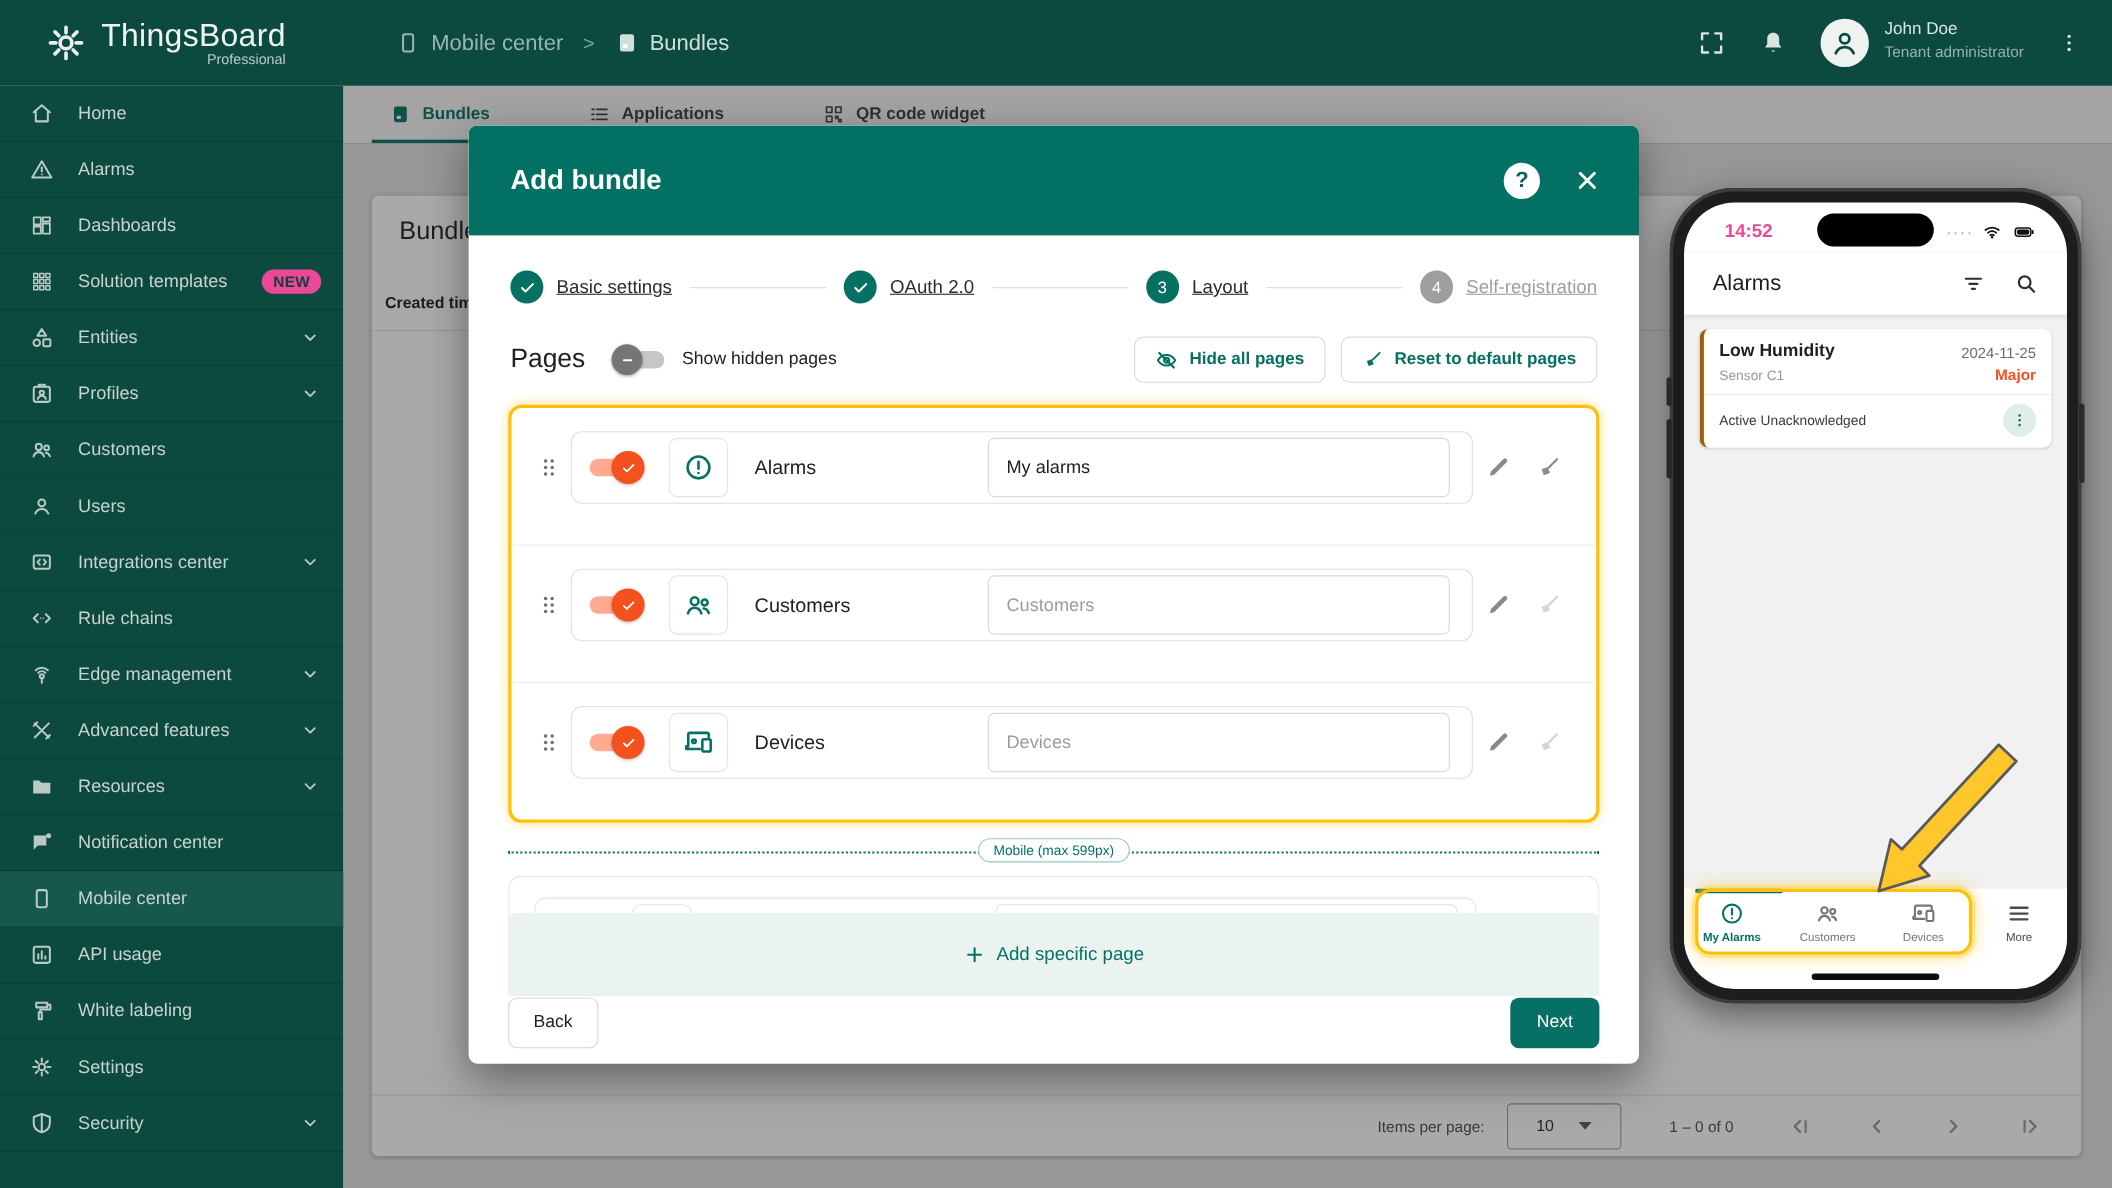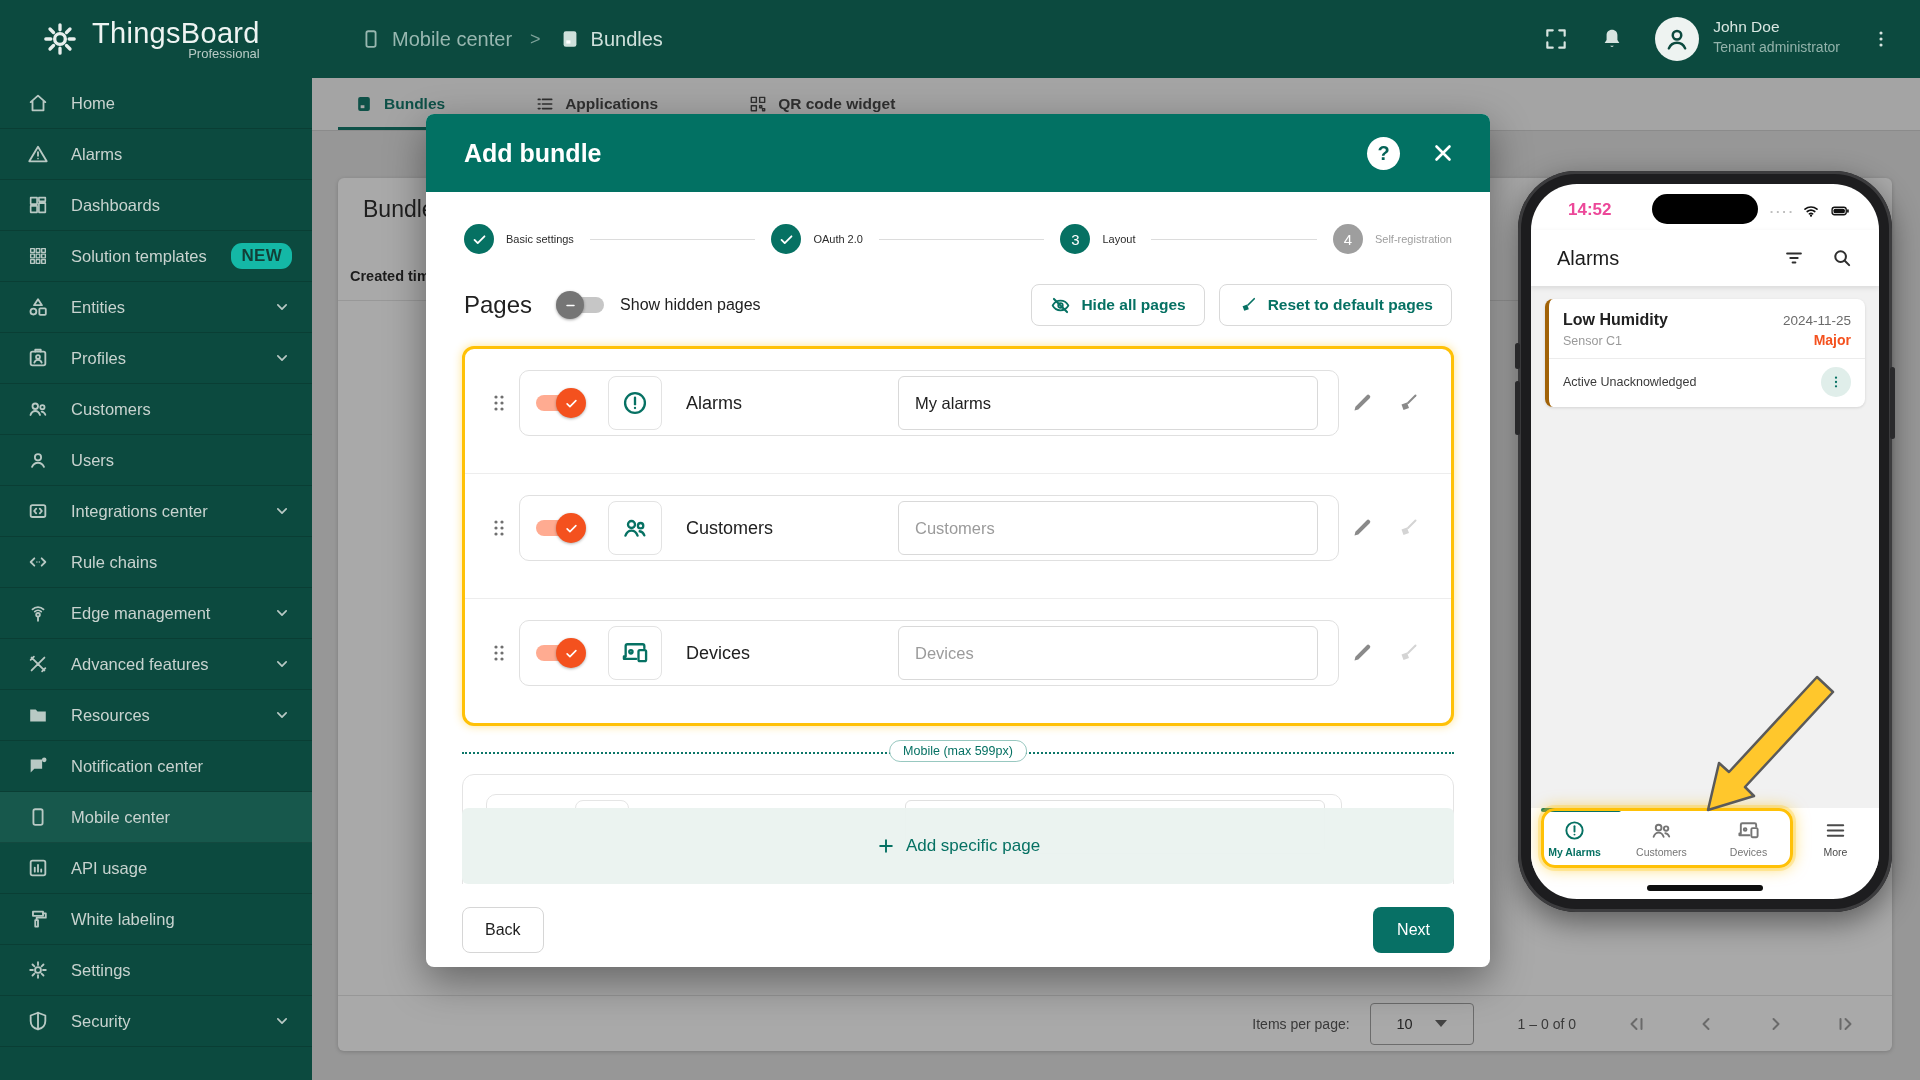--- a/index.html
+++ b/index.html
@@ -26,21 +26,21 @@
   .user-block { display:flex; flex-direction:column; line-height:20px; }
   .user-name { font-size:15.5px; color:#d9e7e2; }
   .user-role { font-size:14px; color:#93b3ab; }
 
   
   .side { position:absolute; top:78px; left:0; width:312px; bottom:0; background:#0c4a3f; z-index:30; }
   .side-item { height:51px; display:flex; align-items:center; padding:0 20px 0 27px; gap:22px; color:#c8d3cf; font-size:16.5px; font-weight:500; border-bottom:1px solid rgba(0,0,0,.16); cursor:pointer; }
   .side-item .ic { color:#b9c9c4; flex:none; }
   .side-item .lbl { flex:1; white-space:nowrap; overflow:hidden; }
   .side-item.active { background:#17584c; }
-  .badge-new { background:#14b8a6; color:#123f37; font-size:17px; font-weight:700; border-radius:11px; padding:3px 10px; letter-spacing:.3px; }
+  .badge-new { background:#ec4899; color:#123f37; font-size:14px; font-weight:700; border-radius:11px; padding:3px 10px; letter-spacing:.3px; }
   .chev { color:#b9c9c4; }
 
   
   .content { position:absolute; left:312px; top:78px; right:0; bottom:0; background:#e2e2e2; z-index:1; }
   .tabbar { height:53px; background:#f7f7f7; display:flex; align-items:stretch; padding-left:34px; gap:74px; border-bottom:1px solid #cfcfcf; }
   .tab { display:flex; align-items:center; gap:10px; font-size:15.5px; font-weight:600; color:#3d3d3d; padding:0 8px; position:relative; cursor:pointer; }
   .tab.active { color:#067163; }
   .tab.active::after { content:""; position:absolute; left:-8px; right:-8px; bottom:0; height:3px; background:#067163; }
   .pagecard { position:absolute; left:26px; top:100px; right:28px; bottom:29px; background:#ffffff; border-radius:6px; box-shadow:0 1px 4px rgba(0,0,0,.2); }
   .pg-title { position:absolute; left:25px; top:18px; font-size:23px; font-weight:500; color:#212121; }
@@ -51,30 +51,30 @@
   .pp-select { width:104px; height:42px; border:1px solid #9d9d9d; border-radius:4px; display:flex; align-items:center; justify-content:center; gap:22px; font-size:14.5px; color:#2b2b2b; cursor:pointer; }
   .pp-select .tri { width:0; height:0; border-left:6px solid transparent; border-right:6px solid transparent; border-top:7px solid #5d5d5d; }
   .pp-range { font-size:14px; margin-left:44px; margin-right:48px; }
   .pg-navs { display:flex; align-items:center; gap:46px; color:#9a9a9a; }
 
   
   .backdrop { position:absolute; left:312px; top:78px; right:0; bottom:0; background:rgba(28,28,28,.38); z-index:5; }
 
   
   .modal { position:absolute; left:426px; top:114px; width:1064px; height:853px; background:#fff; border-radius:8px; z-index:8; box-shadow:0 14px 40px rgba(0,0,0,.4); overflow:hidden; }
-  .m-hdr { height:78px; background:#027163; display:flex; align-items:center; padding:0 34px 0 38px; }
+  .m-hdr { height:100px; background:#027163; display:flex; align-items:center; padding:0 34px 0 38px; }
   .m-title { font-size:25px; font-weight:600; color:#fff; flex:1; }
   .m-help { width:33px; height:33px; border-radius:50%; background:#fff; color:#056357; font-size:20px; font-weight:700; display:flex; align-items:center; justify-content:center; cursor:pointer; margin-right:30px; }
   .m-close { color:#fff; cursor:pointer; }
 
   .stepper { display:flex; align-items:center; padding:0 38px; margin-top:32px; }
   .step { display:flex; align-items:center; gap:12px; flex:none; }
   .step-circ { width:30px; height:30px; border-radius:50%; background:#067163; color:#fff; display:flex; align-items:center; justify-content:center; font-size:15px; }
   .step-circ.future { background:#9e9e9e; }
-  .step-lbl { font-size:11px; color:#2b2b2b; }
+  .step-lbl { font-size:17px; color:#2b2b2b;text-decoration:underline; }
   .step-lbl.future { color:#9e9e9e; }
   .step-line { flex:1; height:1px; background:#dcdcdc; margin:0 16px; }
 
   .pages-bar { display:flex; align-items:center; padding:0 38px; margin-top:30px; }
   .pages-title { font-size:24px; font-weight:500; color:#212121; margin-right:30px; }
   .sw { position:relative; width:42px; height:16px; border-radius:9px; background:#c6c6c6; margin-right:16px; cursor:pointer; flex:none; }
   .sw .knob { position:absolute; left:-6px; top:-6px; width:28px; height:28px; border-radius:50%; background:#757575; display:flex; align-items:center; justify-content:center; color:#fff; box-shadow:0 1px 3px rgba(0,0,0,.35); }
   .sw-label { font-size:16px; color:#212121; }
   .pages-btns { margin-left:auto; display:flex; gap:14px;padding-left:13px; }
   .obtn { height:42px; border:1px solid #d9d9d9; border-radius:8px; background:#fff; display:flex; align-items:center; gap:10px; padding:0 18px; color:#067163; font-size:15.5px; font-weight:600; cursor:pointer; }

